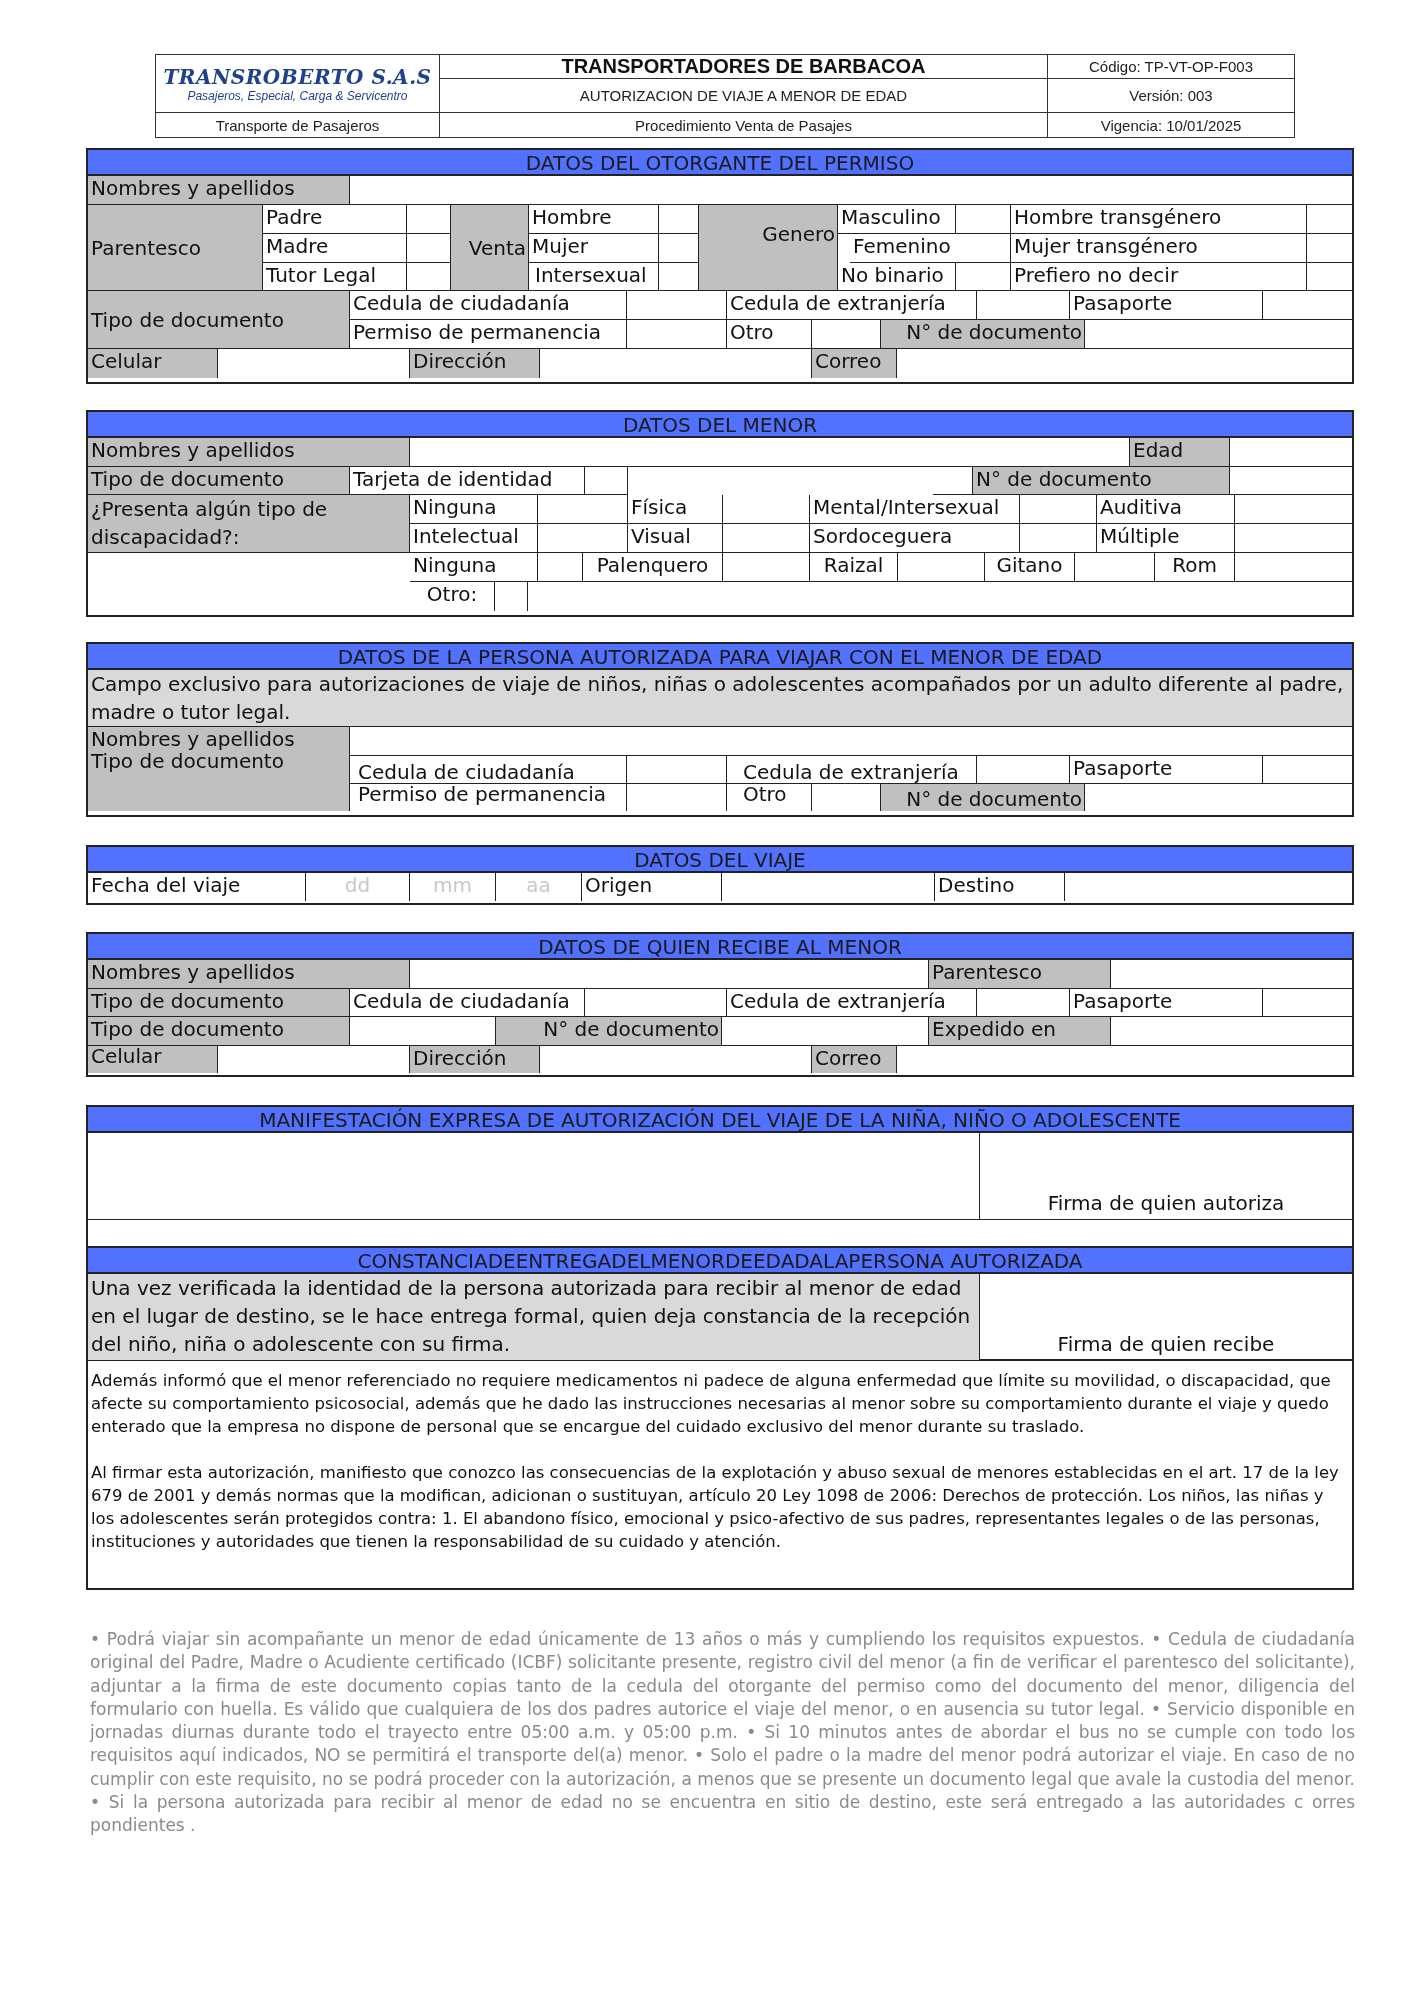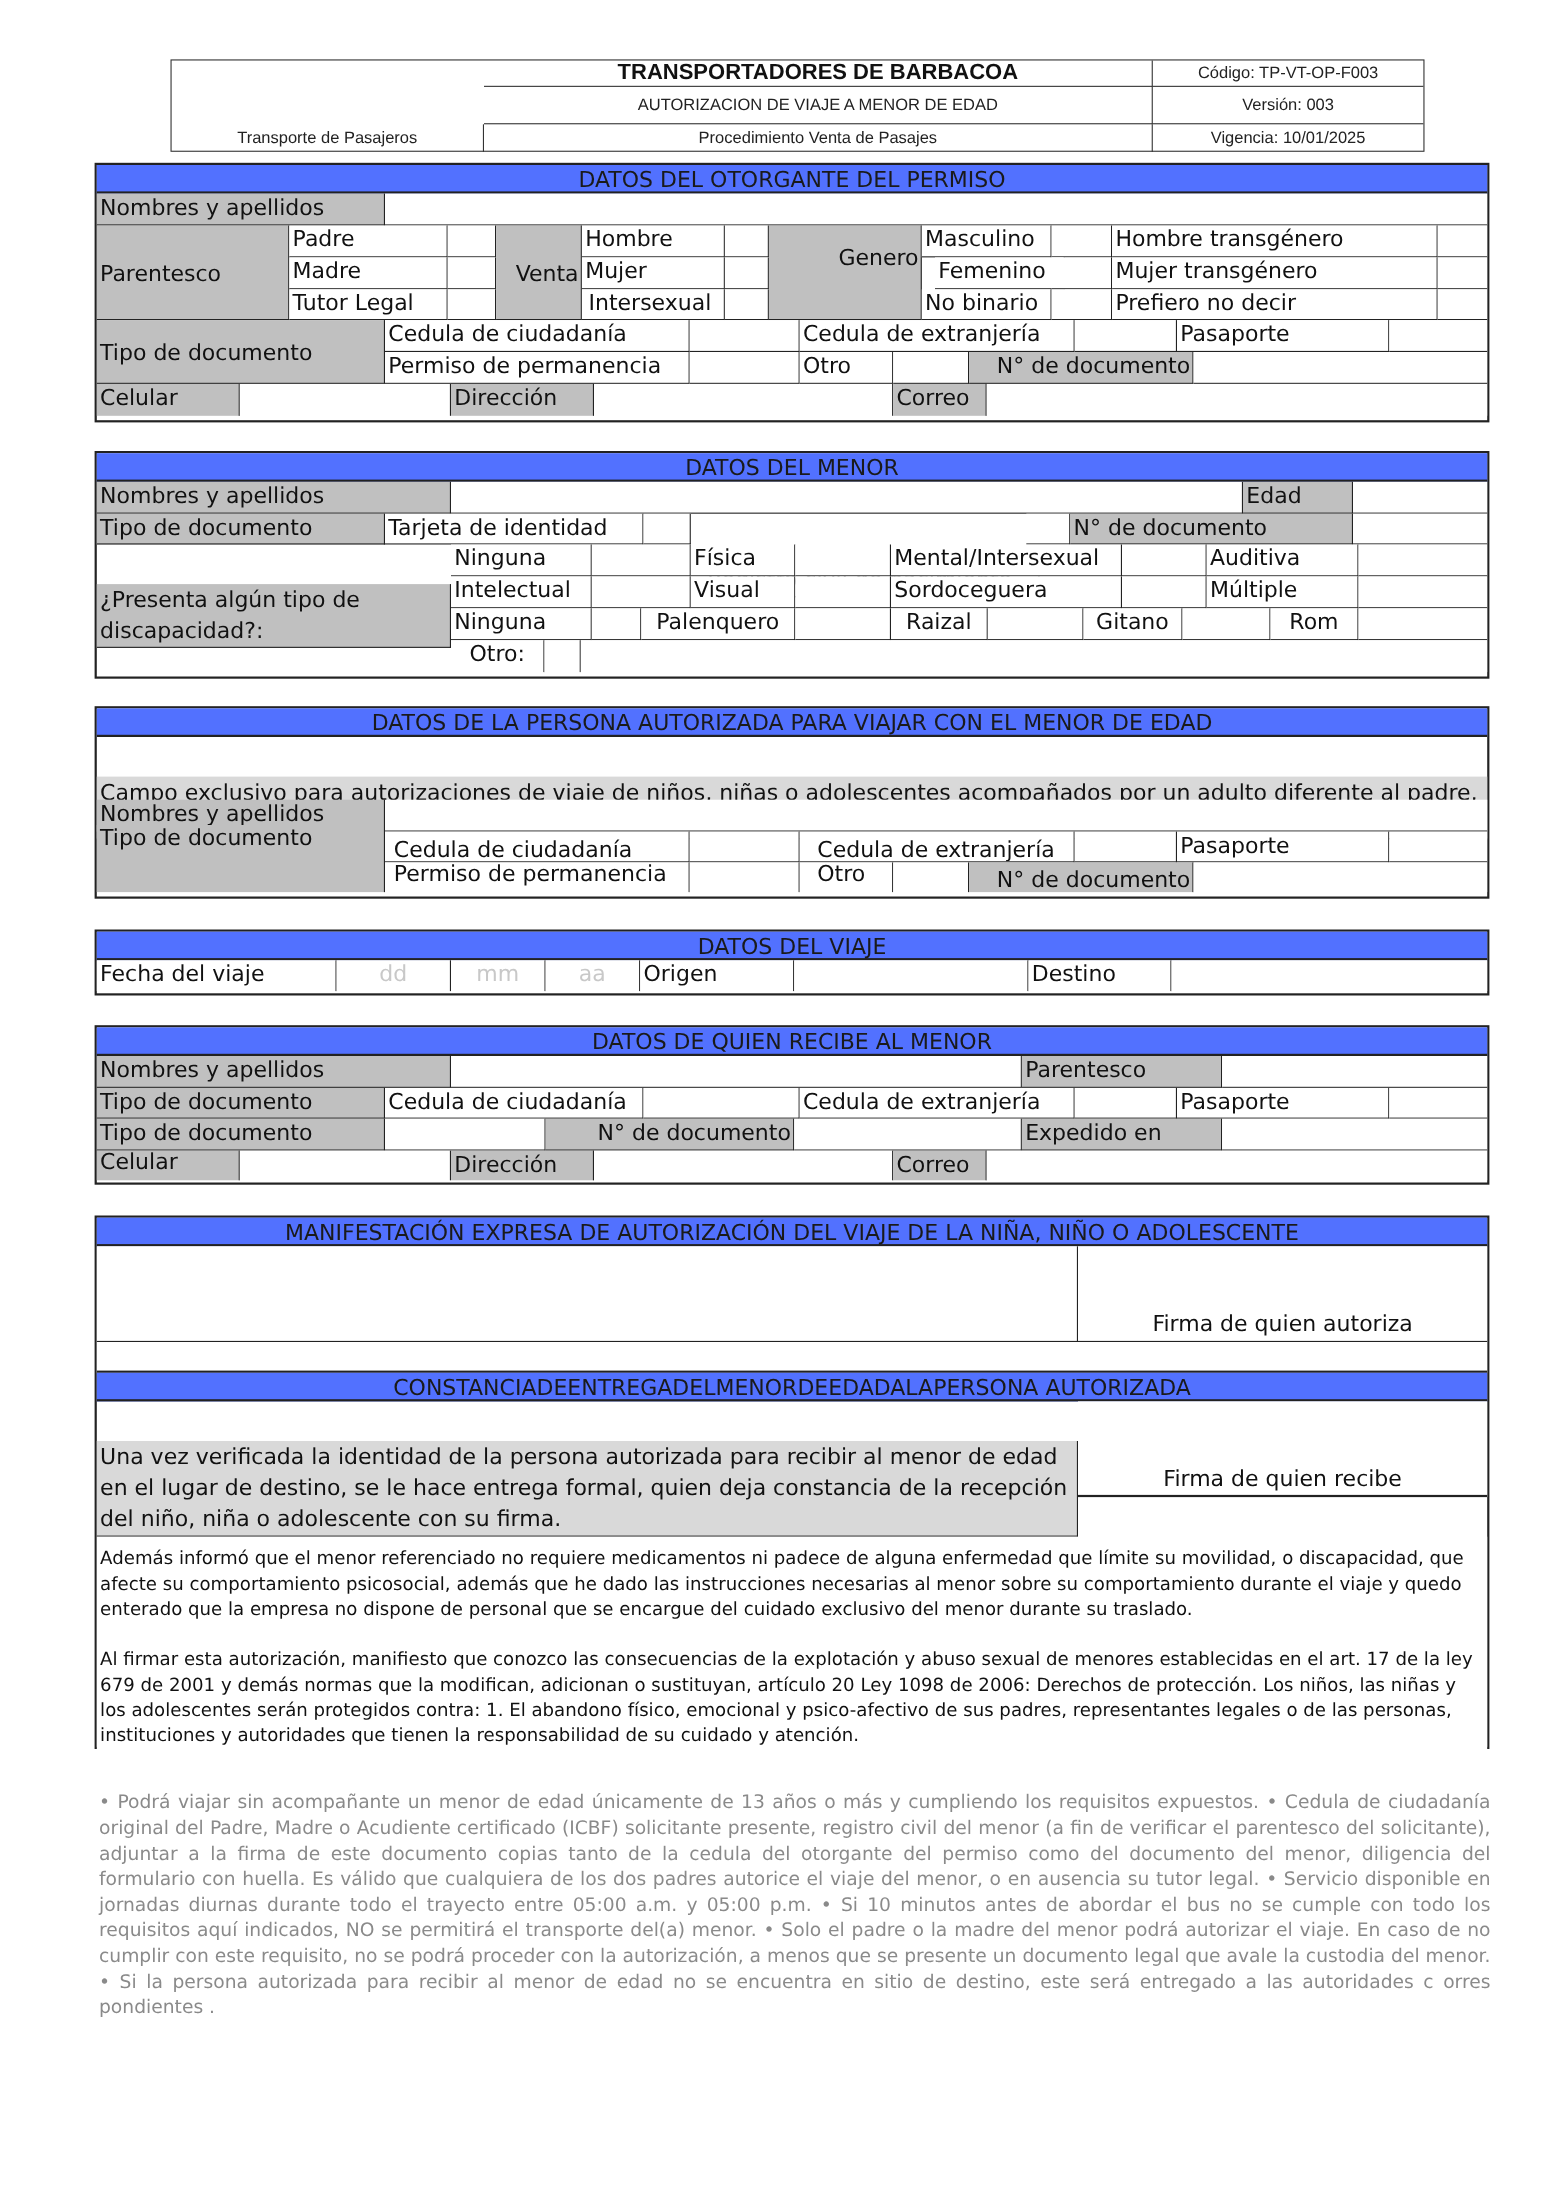--- a/index.html
+++ b/index.html
@@ -15,28 +15,32 @@
   
   .sec { position:absolute; left:86px; width:1268px; border:2px solid #222; box-sizing:border-box; }
   .band { background:#5271ff; color:#1a1a1a; text-align:center; font-size:20px; height:26px; line-height:26px; border-bottom:2px solid #222; box-sizing:border-box; }
   .c { position:absolute; box-sizing:border-box; border-right:1.5px solid #222; border-bottom:1.5px solid #222; font-size:20px; line-height:24px; padding-left:3px; white-space:nowrap; overflow:hidden; background:#fff; }
   .g { background:#c0c0c0; }
   .lg { background:#d9d9d9; }
   .ctr { text-align:center; padding-left:0; }
   .rt { text-align:right; padding-right:2px; }
   .ph { color:#c8c8c8; text-align:center; padding-left:0; }
   .nb { border-right:none; }
-  .wrap { white-space:normal;margin-top:36px; }
+  .wrap { white-space:normal; }
   .body-text { font-size:16.5px; line-height:23px; }
   .cond { position:absolute; left:90px; top:1628px; width:1265px; font-size:17px; line-height:23.3px; color:#8a8a8a; text-align:justify; }
 </style>
 </head>
 <body>
 
 <div class="abs hdr">
+  <div class="hc" style="left:0;top:0;width:284px;height:58px;flex-direction:column;align-items:center;">
+    <span class="logo-title">TRANSROBERTO S.A.S</span>
+    <span class="logo-sub">Pasajeros, Especial, Carga &amp; Servicentro</span>
+  </div>
   <div class="hc" style="left:0;top:58px;width:284px;height:25px;border-bottom:none;">Transporte de Pasajeros</div>
   <div class="hc company" style="left:284px;top:0;width:608px;height:24px;">TRANSPORTADORES DE BARBACOA</div>
   <div class="hc" style="left:284px;top:58px;width:608px;height:25px;border-bottom:none;">Procedimiento Venta de Pasajes</div>
   <div class="hc" style="left:284px;top:24px;width:608px;height:34px;">AUTORIZACION DE VIAJE A MENOR DE EDAD</div>
   <div class="hc" style="left:892px;top:0;width:246px;height:24px;border-right:none;">Código: TP-VT-OP-F003</div>
   <div class="hc" style="left:892px;top:24px;width:246px;height:34px;border-right:none;">Versión: 003</div>
   <div class="hc" style="left:892px;top:58px;width:246px;height:25px;border-right:none;border-bottom:none;">Vigencia: 10/01/2025</div>
 </div>
 
 <div class="sec" style="top:148px;height:236px;">

